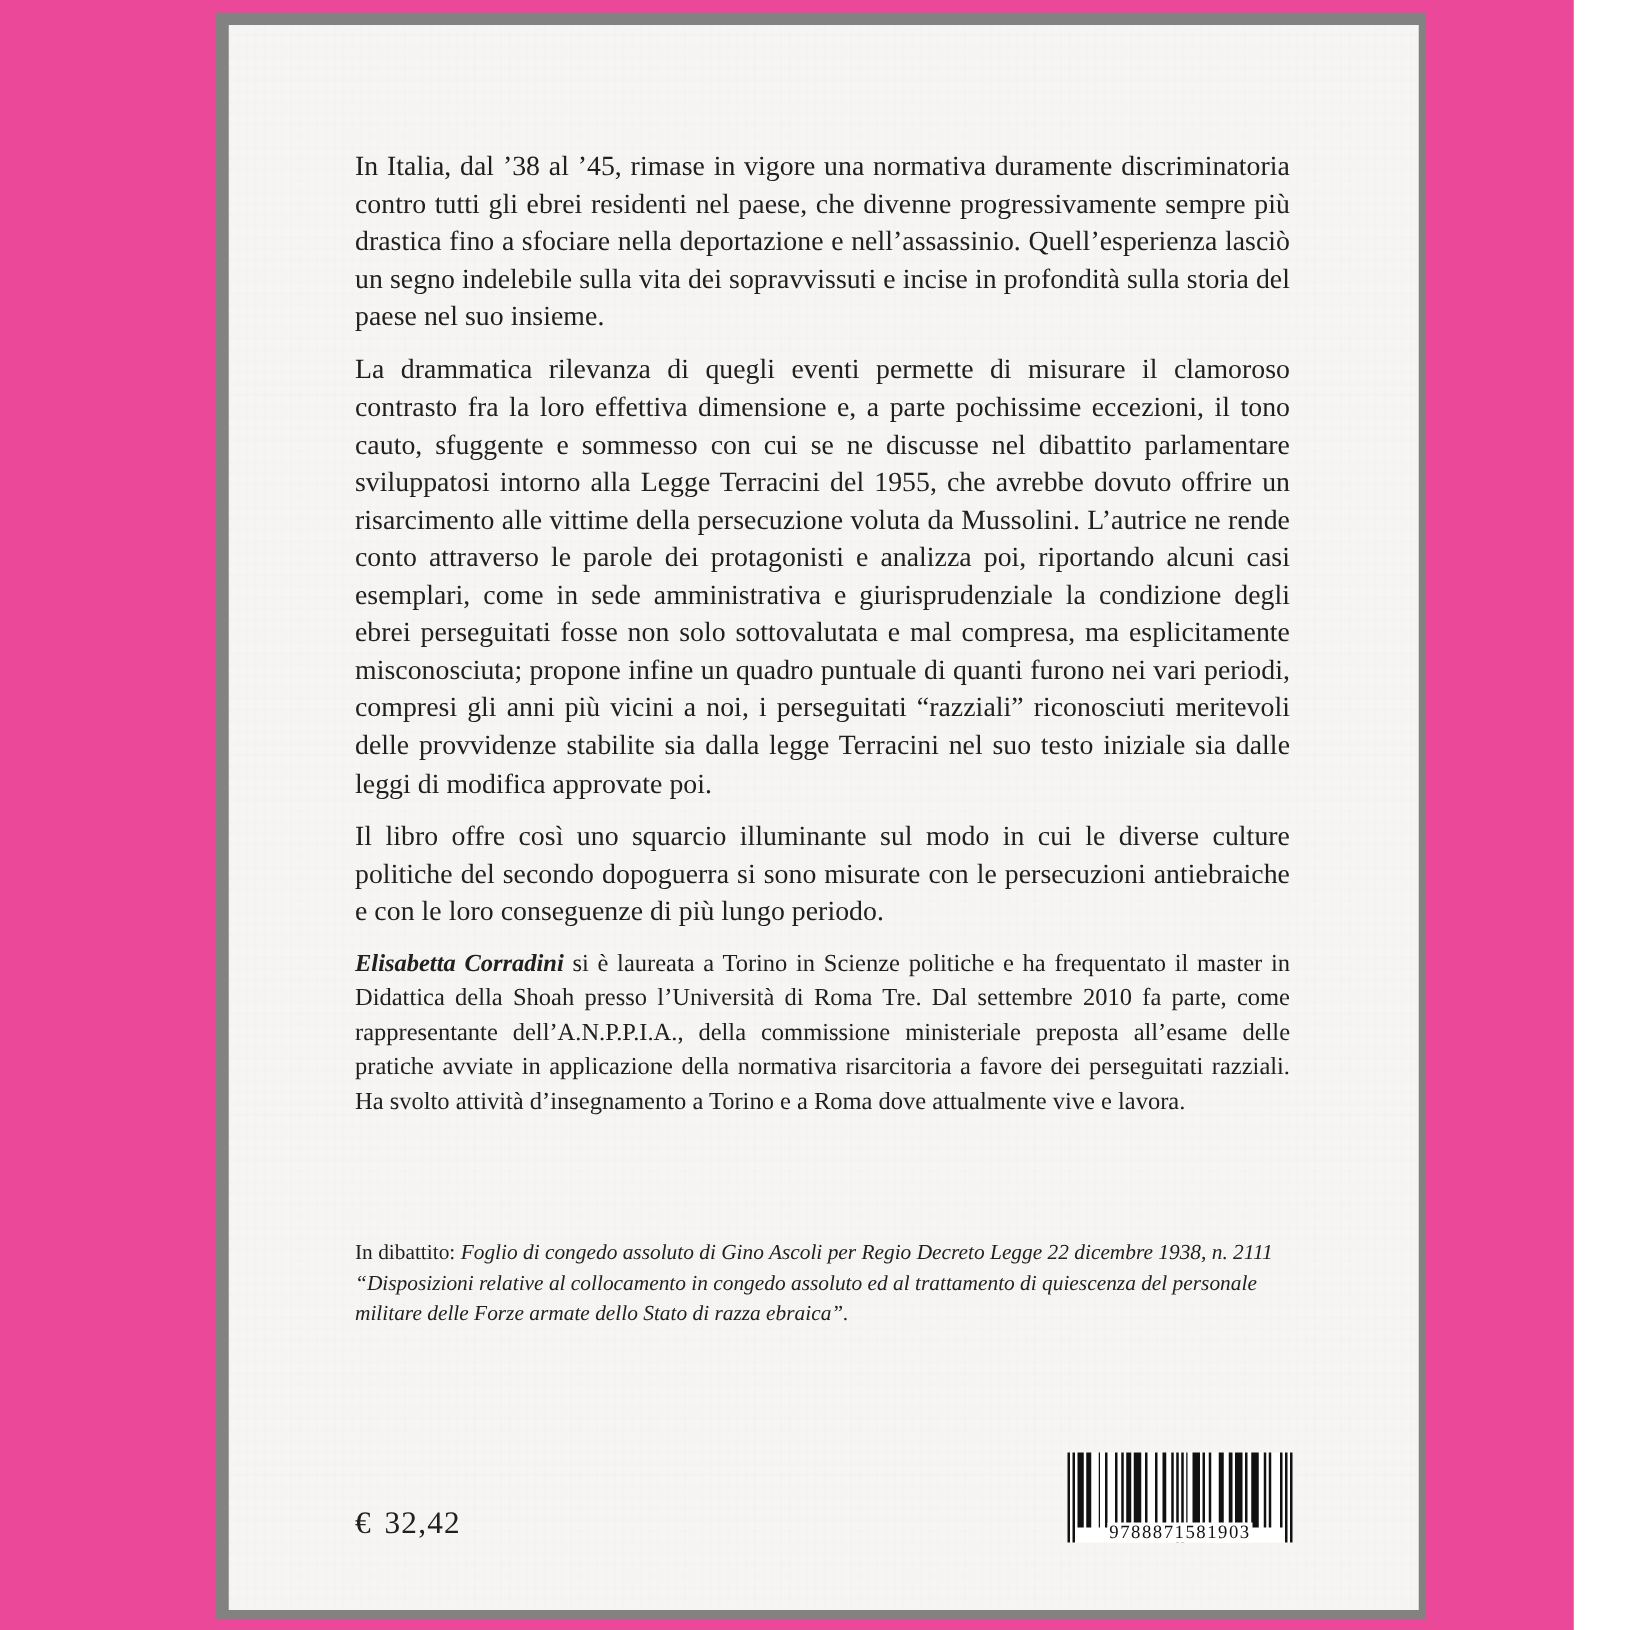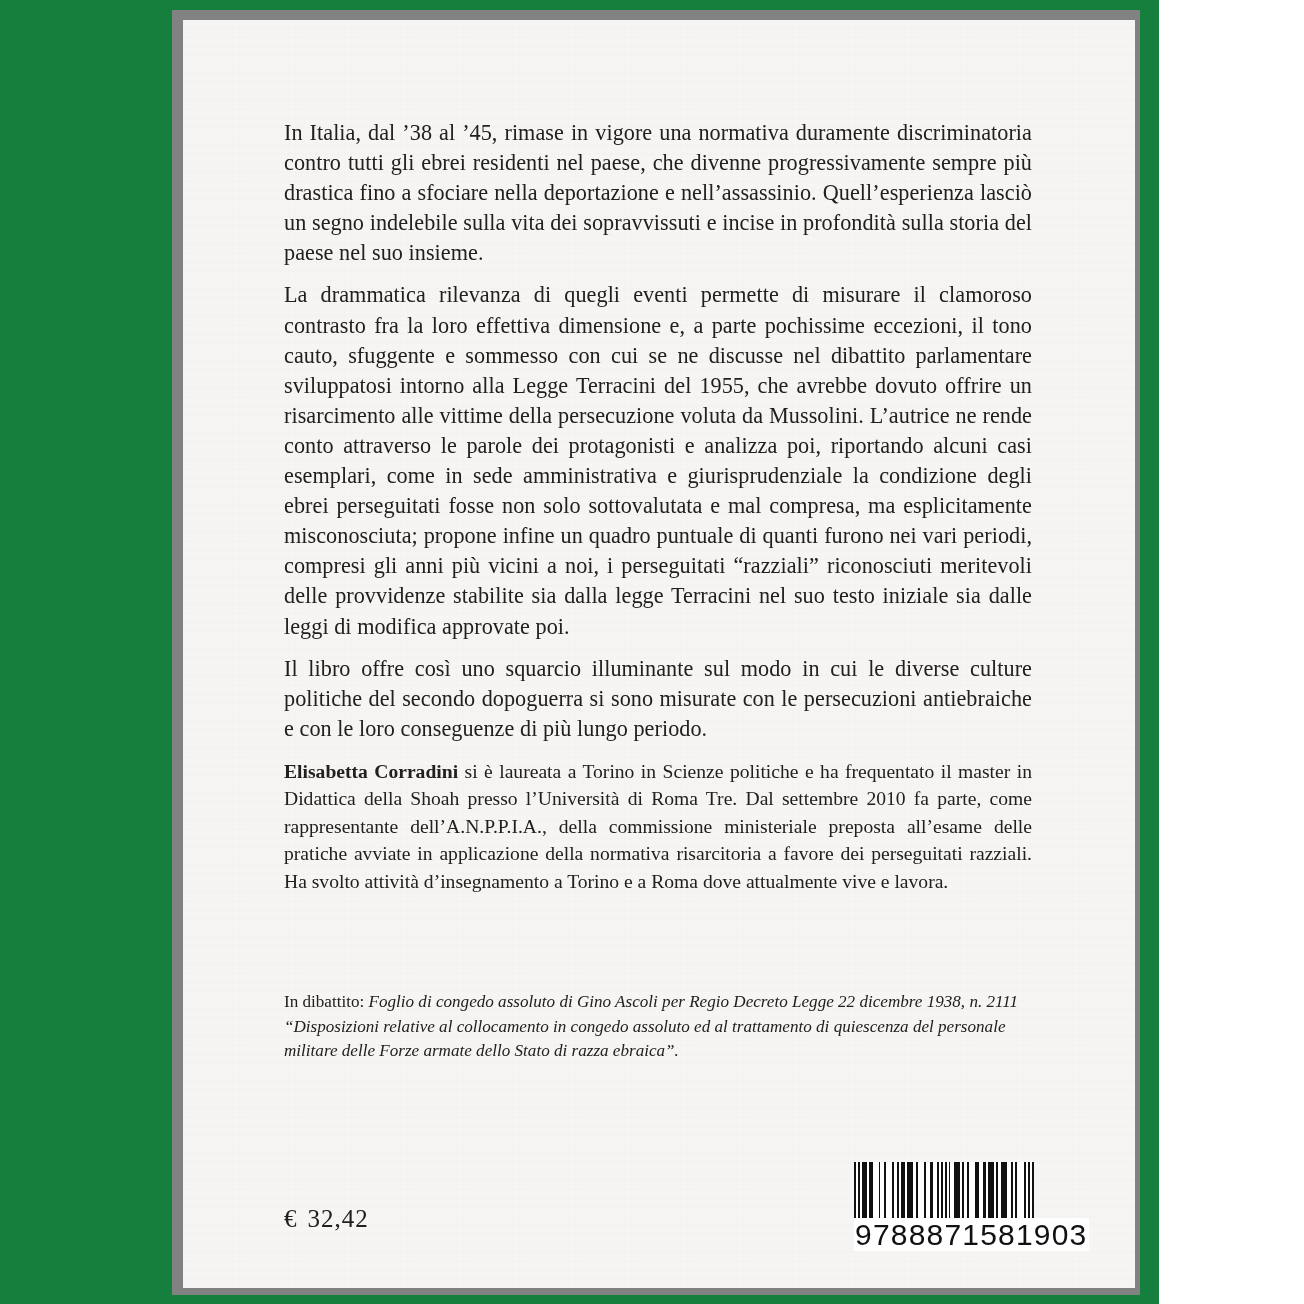--- a/index.html
+++ b/index.html
@@ -10,24 +10,23 @@
   }
   body {
     width: 1304px;
     height: 1304px;
     font-family: "Liberation Serif", "DejaVu Serif", serif;
     overflow: hidden;
   }
 
   .stage {
     position: relative;
-    width: 1139px;
+    width: 1259px;
     height: 1304px;
-    background: #15803d;
-    padding-left: 20px;
+    background: #ec4899;
   }
 
   
   .page-shadow {
     position: absolute;
     left: 172px;
     top: 10px;
     width: 968px;
     height: 1285px;
     background: #828282;
@@ -83,20 +82,21 @@
     top: 738px;
     width: 748px;
     text-align: justify;
     color: #22201f;
     font-size: 19.6px;
     line-height: 27.4px;
   }
   .bio p { margin: 0; }
   .bio .author-name {
     font-weight: bold;
+    font-style: italic;
   }
 
   
   .credit {
     position: absolute;
     left: 101px;
     top: 970px;
     width: 752px;
     color: #22201f;
     font-size: 17.1px;
@@ -153,25 +153,25 @@
   .barcode .gap {
     background: transparent;
     height: 100%;
   }
   .barcode-digits {
     position: absolute;
     left: 0;
     top: 56px;
     width: 100%;
     text-align: center;
-    font-size: 30px;
+    font-size: 15px;
     letter-spacing: 1.2px;
     color: #111111;
     background: transparent;
-    font-family: Liberation Sans, sans-serif;
+    font-family: Liberation Serif, serif;
   }
   .barcode-digits span {
     background: #ffffff;
     padding: 0 1px;
   }
 
   
   .price {
     position: absolute;
     left: 101px;

